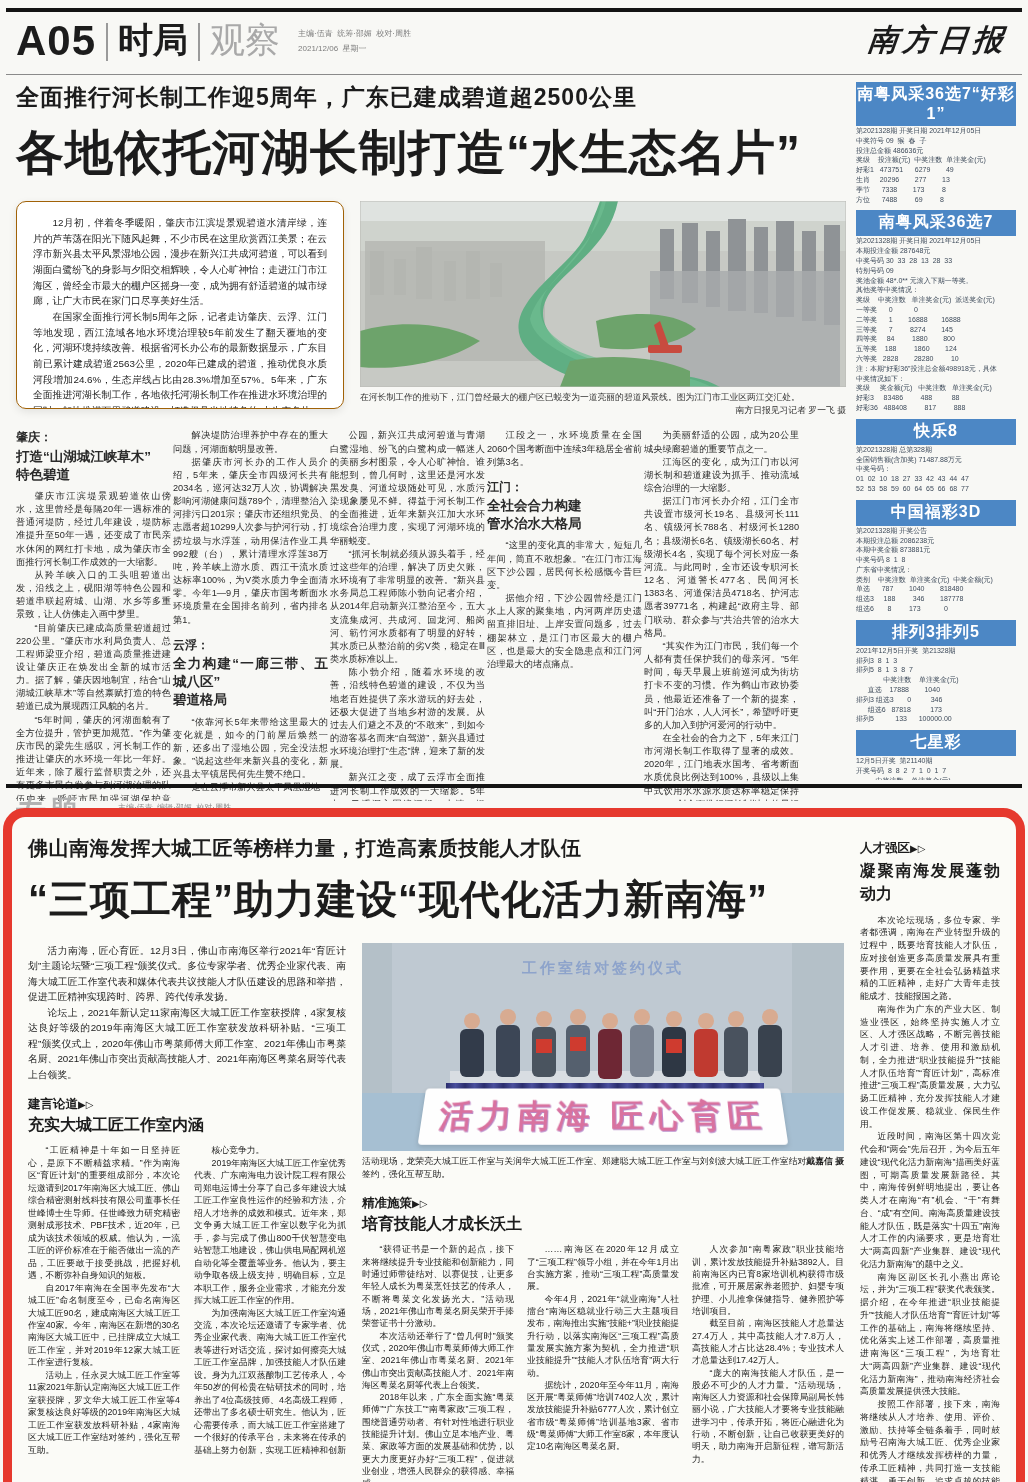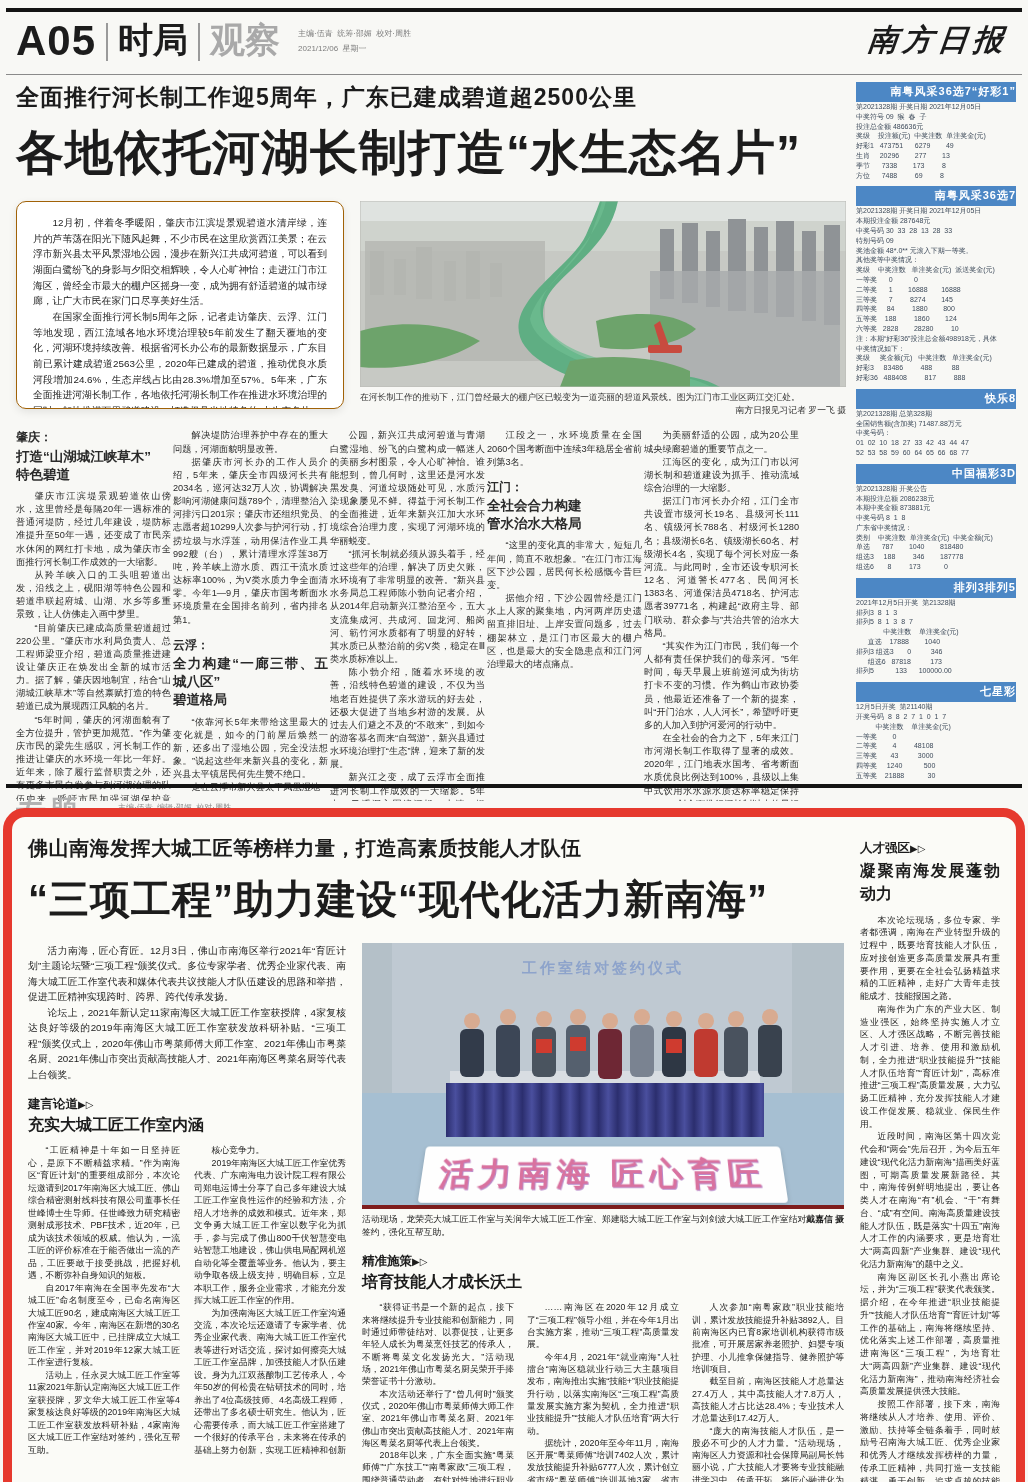--- a/index.html
+++ b/index.html
@@ -4,21 +4,21 @@
 <style>
   html,body{margin:0;padding:0;background:#e8e8e6;}
   .page{position:relative;width:1028px;height:1482px;background:#f8f8f5;overflow:hidden;
         font-family:"Liberation Sans","DejaVu Sans",sans-serif;color:#1c1c1c;}
   .top-rule{position:absolute;left:6px;top:8px;width:1016px;height:4px;background:#141414;}
   
   .header{position:absolute;left:16px;top:20px;width:996px;height:50px;display:flex;align-items:flex-start;}
   .ed{font-size:42px;font-weight:bold;line-height:1;letter-spacing:1px;}
   .vd{width:2px;height:38px;background:#9a9a9a;margin:3px 10px 0;}
   .sec{font-size:35px;font-weight:700;line-height:1.15;}
-  .obs{font-size:35px;color:#a9a9a9;font-weight:700;line-height:1.15;}
+  .obs{font-size:35px;color:#a9a9a9;font-weight:400;line-height:1.15;}
   .credits{margin-left:18px;font-size:8px;color:#7d7d7d;line-height:1.9;padding-top:6px;white-space:pre;}
   .masthead{margin-left:auto;font-family:"DejaVu Serif","Liberation Serif",serif;font-size:30px;
             font-weight:bold;font-style:italic;letter-spacing:5px;transform:skewX(-6deg);padding-right:4px;}
   .header-rule{position:absolute;left:6px;top:74px;width:1016px;height:1px;background:#8a8a8a;}
   
   .main-left{position:absolute;left:16px;top:82px;width:830px;}
   .kicker{font-size:23px;font-weight:800;letter-spacing:1px;}
   .headline{font-size:48px;font-weight:900;letter-spacing:1px;margin-top:8px;white-space:nowrap;}
   .content-row{display:flex;margin-top:16px;}
   .lead-box{width:296px;height:180px;border:1px solid #a16207;border-radius:10px;background:#fff;
@@ -31,21 +31,21 @@
   .caption .credit{display:block;text-align:right;}
   
   .cols{display:flex;gap:2px;margin-top:12px;height:372px;overflow:hidden;}
   .col{width:155px;font-size:9.2px;line-height:1.43;text-align:justify;color:#2a2a2a;}
   .col p{margin:0;text-indent:2em;}
   .loc{font-size:12px;font-weight:bold;margin:10px 0 1px;text-indent:0;}
   .loc.first{margin-top:0;}
   .subt{font-size:13.5px;font-weight:bold;line-height:1.35;margin:1px 0 6px;text-indent:0;white-space:pre-line;}
   
   .sidebar{position:absolute;left:856px;top:82px;width:160px;height:698px;overflow:hidden;}
-  .lot-h{background:#4c87c5;color:#fff;font-size:11px;font-weight:bold;text-align:right;
+  .lot-h{background:#4c87c5;color:#fff;font-size:16px;font-weight:bold;text-align:center;
          padding:2px 0 3px;margin-top:6px;letter-spacing:1px;}
   .lot-h:first-child{margin-top:0;}
   .lot-body div{font-size:7px;color:#3d4a5a;line-height:1.4;white-space:pre-wrap;}
   
   .divider{position:absolute;left:6px;top:784px;width:1016px;height:4px;background:#141414;}
   .zt{position:absolute;left:16px;top:792px;font-size:30px;color:#b2b2b2;font-weight:600;letter-spacing:3px;}
   .zt-credits{position:absolute;left:118px;top:802px;font-size:8px;color:#8a8a8a;white-space:pre;}
   .special{position:absolute;left:3px;top:808px;width:1022px;height:700px;box-sizing:border-box;
            border:9px solid #e6392e;border-radius:22px;background:#fbfbf7;padding:14px 16px 0;overflow:hidden;}
   .sp-grid{display:flex;gap:16px;}
@@ -55,21 +55,21 @@
   .sp-row{display:flex;gap:16px;margin-top:16px;}
   .sp-left{width:318px;}
   .sp-lead p{font-size:9.8px;line-height:1.58;margin:0;text-indent:2em;text-align:justify;}
   .tagline{font-size:12.5px;font-weight:900;margin-top:14px;}
   .tagline .arrow{font-size:10px;}
   .sp-sub-title{font-size:16px;font-weight:bold;margin:2px 0 8px;}
   .two-cols{display:flex;gap:14px;height:312px;overflow:hidden;}
   .sp-col{width:152px;font-size:8.8px;line-height:1.42;text-align:justify;}
   .sp-col p{margin:0;text-indent:2em;}
   .sp-mid{width:482px;}
-  .sp-photo{position:relative;width:482px;height:266px;overflow:hidden;background:#7f1d1d;}
+  .sp-photo{position:relative;width:482px;height:208px;overflow:hidden;background:#7f1d1d;}
   .backdrop-text{position:absolute;top:16px;left:0;width:100%;text-align:center;color:#7d97c9;
                  font-size:15px;font-weight:bold;letter-spacing:3px;opacity:.75;}
   .banner{position:absolute;left:60px;right:60px;bottom:6px;height:58px;background:#fefefe;
           border-radius:4px;transform:perspective(300px) rotateX(14deg);box-shadow:0 2px 5px rgba(0,0,0,.15);
           display:flex;align-items:center;justify-content:center;}
   .banner span{font-size:33px;font-weight:900;letter-spacing:6px;
                color:#d9729f;text-shadow:1px 1px 0 #b889c9;}
   .sp-caption{font-size:8.8px;line-height:1.5;margin-top:4px;text-align:justify;}
   .sp-caption .credit{float:right;font-weight:bold;}
   .three-cols{display:flex;gap:13px;margin-top:8px;height:258px;overflow:hidden;}

